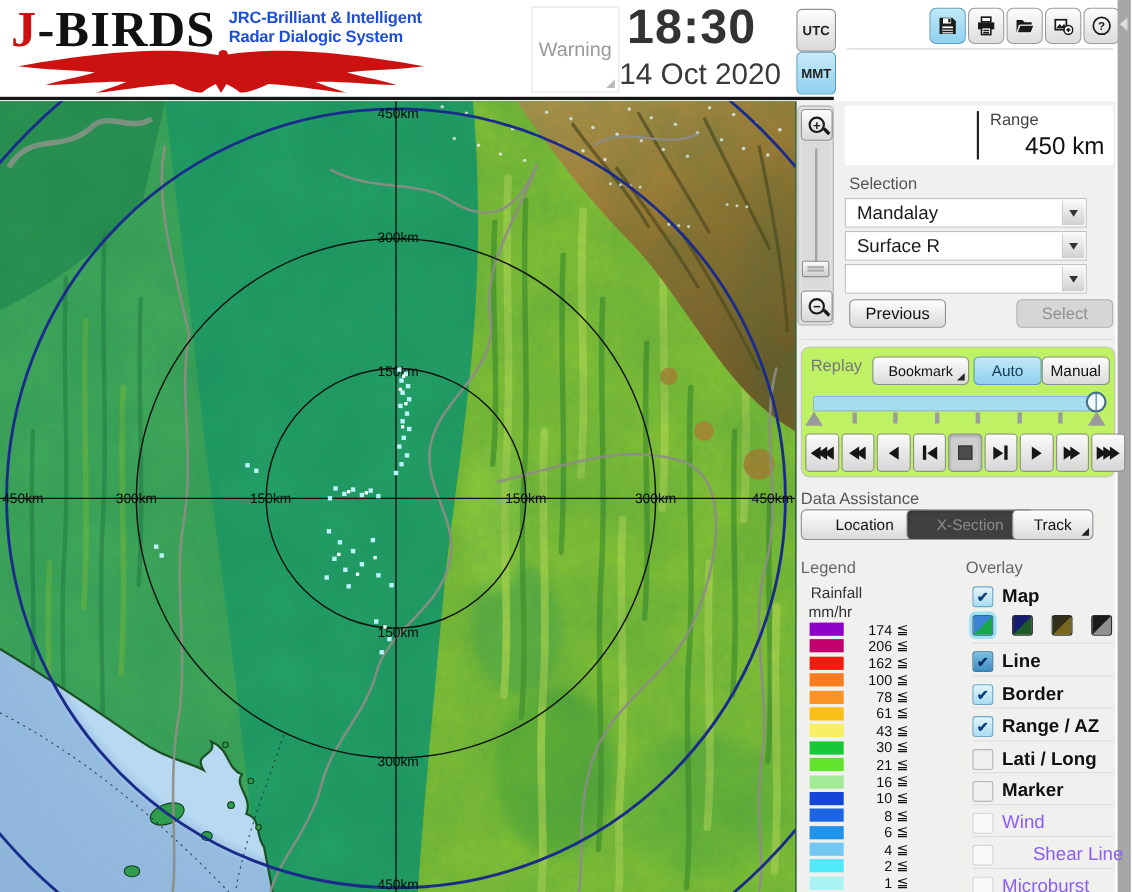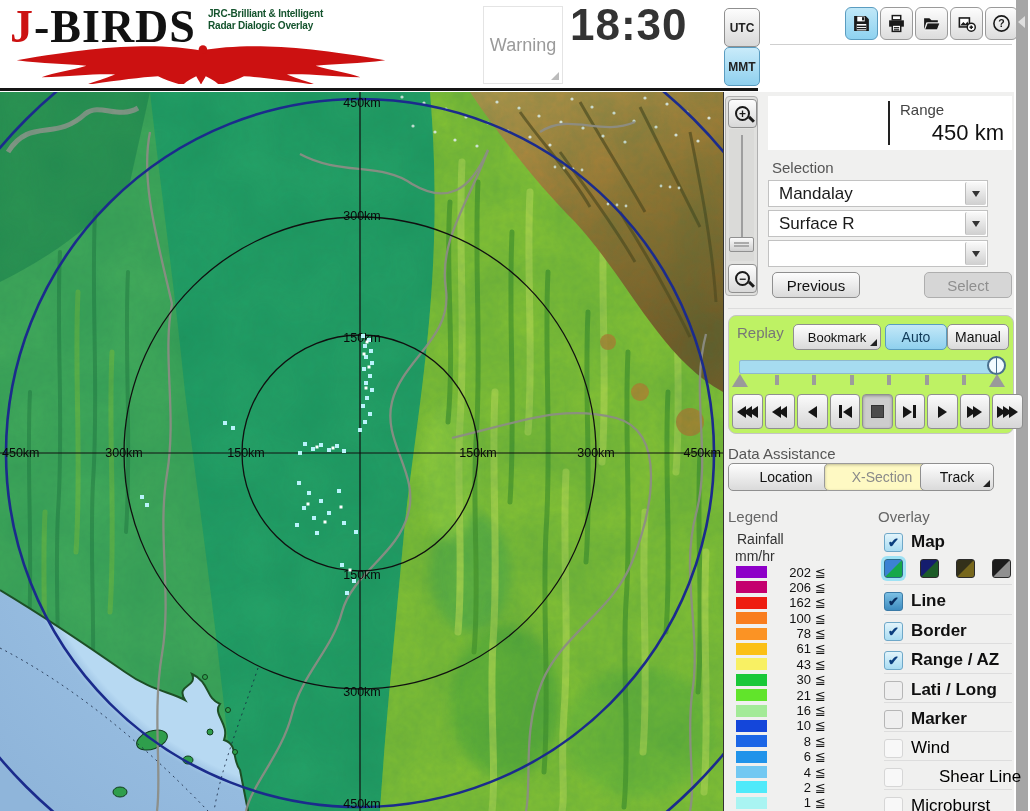--- a/index.html
+++ b/index.html
@@ -3,21 +3,21 @@
 <meta charset="utf-8">
 <style>
   html,body{margin:0;padding:0;background:#fff;}
   #app{position:relative;width:1030px;height:811px;overflow:hidden;background:#fff;
        font-family:"Liberation Sans",sans-serif;color:#111;}
   .a{position:absolute;}
   
   #header{left:0;top:0;width:1030px;height:90px;background:#fff;}
   #brand{left:10px;top:0px;font-family:"Liberation Serif",serif;font-weight:700;font-size:46px;letter-spacing:1px;color:#111;}
   #brand .j{color:#cc1111;}
-  #tagline{left:208px;top:8px;color:#14532d;font-weight:700;font-size:10px;line-height:1.15;letter-spacing:-0.2px;}
+  #tagline{left:208px;top:8px;color:#1d4ed8;font-weight:700;font-size:15px;line-height:1.15;letter-spacing:-0.2px;}
   #eagle{left:6px;top:42px;}
   #warning-btn{left:483px;top:6px;width:78px;height:76px;background:#fff;border:1px solid #e4e4e4;
      display:flex;align-items:center;justify-content:center;color:#9a9a9a;font-size:18px;}
   #warning-btn::after{content:"";position:absolute;right:3px;bottom:3px;border-left:8px solid transparent;border-bottom:8px solid #bbb;}
   #clock-time{left:570px;top:0px;font-size:44px;font-weight:600;color:#333;letter-spacing:1px;}
   #clock-date{left:563px;top:52px;font-size:27px;color:#3a3a3a;}
   .tzbtn{left:724px;width:34px;height:37px;border:1px solid #8f8f8f;border-radius:5px;
      display:flex;align-items:center;justify-content:center;font-size:12px;font-weight:700;color:#222;
      background:linear-gradient(#fdfdfd,#d8d8d8);}
   .tzbtn.sel{background:linear-gradient(#c9ebfa,#8fd0ee);border-color:#5a9cc0;}
@@ -38,21 +38,21 @@
   #range-value{right:8px;top:24px;font-size:22px;color:#111;}
   #selection-label{left:772px;top:159px;font-size:15px;color:#555;}
   .dd{left:768px;width:220px;height:27px;background:#fff;border:1px solid #c2c2c2;box-sizing:border-box;}
   .dd .val{position:absolute;left:10px;top:3px;font-size:17px;color:#1a1a1a;}
   .dd .arrow{position:absolute;right:1px;top:1px;width:20px;height:23px;border-left:1px solid #bbb;border-radius:2px;
      background:linear-gradient(#fafafa,#cfcfcf);display:flex;align-items:center;justify-content:center;}
   .dd .arrow::after{content:"";border-left:4.5px solid transparent;border-right:4.5px solid transparent;border-top:6px solid #333;}
   .btn{border:1px solid #8f8f8f;border-radius:5px;background:linear-gradient(#fdfdfd,#dadada);
      display:flex;align-items:center;justify-content:center;font-size:14px;color:#111;box-sizing:border-box;}
   .btn.disabled{background:#d6d6d6;color:#8f8f8f;border-color:#aeaeae;}
-  .btn.pressed{background:#fef9c3;color:#8a8a8a;border-color:#9a9a9a;box-shadow:inset 0 1px 3px rgba(0,0,0,.25);}
+  .btn.pressed{background:#404040;color:#8a8a8a;border-color:#9a9a9a;box-shadow:inset 0 1px 3px rgba(0,0,0,.25);}
   .btn.selblue{background:linear-gradient(#c3e8f8,#8fd0ee);border-color:#5a9cc0;color:#103a58;}
   .corner::after{content:"";position:absolute;right:3px;bottom:3px;border-left:7px solid transparent;border-bottom:7px solid #222;}
   .corner.gray::after{border-bottom-color:#777;}
   #prev-btn{left:772px;top:272px;width:88px;height:26px;font-size:15px;}
   #select-btn{left:924px;top:272px;width:88px;height:26px;font-size:15px;}
   #panel-sep1{left:728px;top:308px;width:284px;height:1px;background:#dcdcdc;}
   
   #replay-box{left:728px;top:315px;width:284px;height:117px;border:1px solid #c4c4c4;border-radius:8px;background:#bef264;}
   #replay-label{left:8px;top:8px;font-size:15px;color:#777;}
   #bookmark-btn{left:64px;top:8px;width:88px;height:26px;font-size:13px;}
@@ -81,21 +81,21 @@
   #legend-unit1{left:737px;top:531px;font-size:14px;color:#333;}
   #legend-unit2{left:735px;top:548px;font-size:14px;color:#333;}
   #legend-rows{left:736px;top:566px;display:flex;flex-direction:column;gap:3.4px;}
   .leg-row{display:flex;align-items:center;height:12px;}
   .leg-swatch{width:31px;height:12px;display:inline-block;}
   .leg-val{display:inline-block;width:44px;text-align:right;font-size:13px;color:#111;}
   .leq{margin-left:4px;font-size:13px;color:#111;font-family:"DejaVu Sans",sans-serif;}
   #overlay-col{left:884px;top:528px;width:130px;height:283px;}
   .ov-row{position:absolute;left:0;display:flex;align-items:center;gap:8px;height:22px;}
   .ov-label{font-size:17px;font-weight:600;color:#101010;white-space:nowrap;}
-  .ov-label.dis{color:#000000;font-weight:400;}
+  .ov-label.dis{color:#8b5cf6;font-weight:400;}
   .cb{width:19px;height:19px;border-radius:3px;box-sizing:border-box;display:flex;align-items:center;justify-content:center;
       font-size:13px;font-weight:700;color:#0b3e7e;}
   .cb.on{background:linear-gradient(#e2f4fb,#a9dcf2);border:1px solid #6fa8c8;}
   .cb.on.dark{background:linear-gradient(#7cc0e4,#3e8cc0);color:#082c5e;border:1px solid #3a7aa6;}
   .cb.off{background:#efefef;border:1px solid #b6b6b6;}
   .cb.dis{background:#f8f8f8;border:1px solid #d6d6d6;}
   .ov-sep{position:absolute;left:0;width:128px;height:1px;background:#ddd;}
   .mapsw{position:absolute;top:0;width:19px;height:19px;border-radius:3px;border:1px solid #2b2b2b;box-sizing:border-box;}
   .mapsw.sel{box-shadow:0 0 0 3px #9ee2f4;border-color:#2a6a8a;}
   
@@ -113,30 +113,31 @@
 </style>
 </head>
 <body>
 
 <div id="app">
 
   <div id="header" class="a">
     <div id="brand" class="a"><span class="j">J</span><span>-BIRDS</span></div>
     <div id="tagline" class="a">
       <div>JRC-Brilliant &amp; Intelligent</div>
-      <div>Radar  Dialogic  Overlay</div>
+      <div>Radar  Dialogic  System</div>
     </div>
     <svg id="eagle" class="a" width="390" height="42" viewBox="0 0 390 44">
       <path fill="#cc1111" d="M195,9 C150,1 95,3 2,19 C30,23 52,22 75,25 C58,30 42,32 28,37 C60,36 85,33 105,34 C92,39 82,42 74,45 C105,41 130,37 150,36 C158,40 166,43 176,45 C180,41 186,38 190,36 C192,40 194,42 195,45 C196,42 198,40 200,36 C204,38 210,41 214,45 C224,43 232,40 240,36 C260,37 285,41 316,45 C308,42 298,39 285,34 C305,33 330,36 362,37 C348,32 332,30 315,25 C338,22 360,23 388,19 C295,3 240,1 195,9 Z"></path>
       <circle cx="197" cy="8" r="4.5" fill="#cc1111"></circle>
     </svg>
     <div id="warning-btn" class="a">
         <span>Warning</span>
       </div>
     <div id="clock-time" class="a">18:30</div>
+    <div id="clock-date" class="a">14 Oct 2020</div>
     <div class="a tzbtn" style="top:8px;">UTC</div>
     <div class="a tzbtn sel" style="top:47px;">MMT</div>
 
     <div class="a toolbtn sel" style="left:845px;">
       <svg width="19" height="19" viewBox="0 0 18 18">
           <path d="M2,2 H13 L16,5 V16 H2 Z" fill="#1a1a1a"></path>
           <rect x="5" y="2.5" width="7" height="4.5" fill="#fff"></rect>
           <rect x="9.5" y="3" width="2" height="3" fill="#1a1a1a"></rect>
           <rect x="4.5" y="9.5" width="9" height="6" fill="#fff"></rect>
           <rect x="4.5" y="11" width="9" height="1.3" fill="#1a1a1a"></rect>
@@ -267,21 +268,21 @@
   <div class="a btn dabtn pressed corner gray" style="left:824px;">X-Section</div>
   <div class="a btn dabtn corner" style="left:920px;width:74px;">Track</div>
 
   <div id="legend-title" class="a">Legend</div>
   <div id="overlay-title" class="a">Overlay</div>
   <div id="legend-unit1" class="a">Rainfall</div>
   <div id="legend-unit2" class="a">mm/hr</div>
   <div id="legend-rows" class="a">
       <div class="leg-row">
         <span class="leg-swatch" style="background:#8e00c8"></span>
-        <span class="leg-val">202</span>
+        <span class="leg-val">174</span>
         <span class="leq">≦</span>
       </div>
       <div class="leg-row">
         <span class="leg-swatch" style="background:#c4006e"></span>
         <span class="leg-val">206</span>
         <span class="leq">≦</span>
       </div>
       <div class="leg-row">
         <span class="leg-swatch" style="background:#ee1d10"></span>
         <span class="leg-val">162</span>

